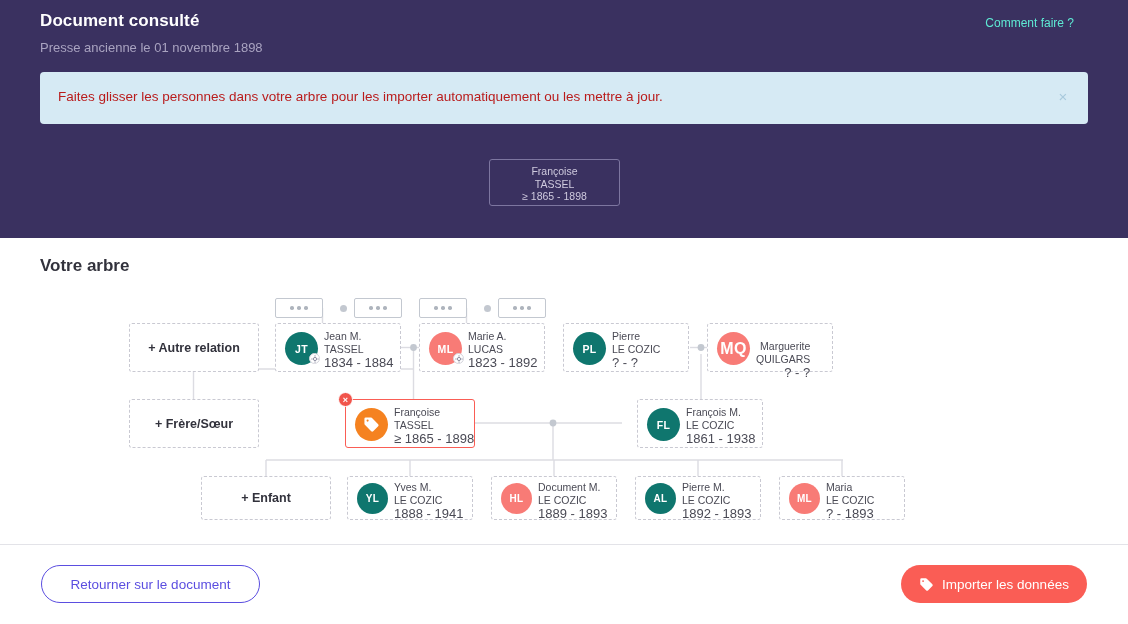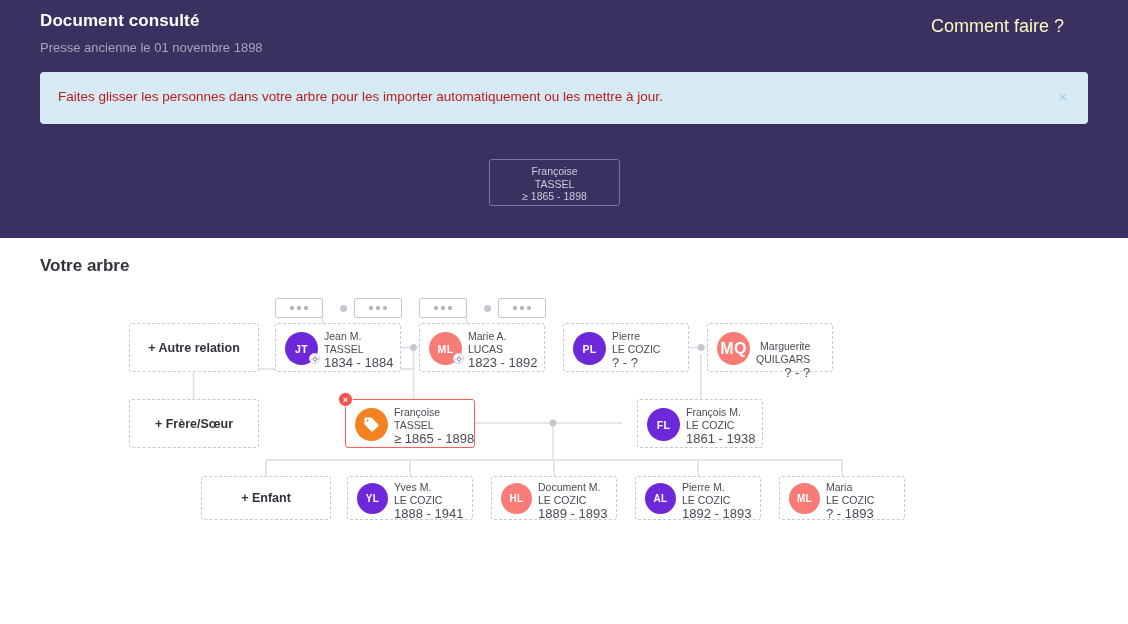--- a/index.html
+++ b/index.html
@@ -21,22 +21,22 @@
   .hdr-title {
     position: absolute; left: 40px; top: 11px;
     font-size: 17px; font-weight: 700; color: #ffffff;
     letter-spacing: .1px;
   }
   .hdr-sub {
     position: absolute; left: 40px; top: 40px;
     font-size: 13px; color: #a9a3c0;
   }
   .hdr-help {
-    position: absolute; right: 64px; top: 16px;
-    font-size: 18px; color: #fef9c3; text-decoration: none;
+    position: absolute; right: 54px; top: 16px;
+    font-size: 12px; color: #5eead4; text-decoration: none;
     cursor: pointer; white-space: nowrap;
   }
 
   .banner {
     position: absolute; left: 40px; top: 72px;
     width: 1048px; height: 52px;
     background: #d6eaf4; border-radius: 4px;
   }
   .banner-text {
     position: absolute; left: 18px; top: 17px;
@@ -77,21 +77,21 @@
     background: #ffffff;
   }
   .node.dashed { border: 1px dashed #c9c9d2; }
   .node.solid-red { border: 1.5px solid #fa5d55; }
 
   .avatar {
     position: absolute; border-radius: 50%;
     display: flex; align-items: center; justify-content: center;
     color: #ffffff; font-weight: 700; letter-spacing: .3px;
   }
-  .teal { background: #6d28d9; }
+  .teal { background: #0f766e; }
   .salmon { background: #f87b76; }
   .orange { background: #f58220; }
 
   .ntext { position: absolute; }
   .ntext .l1 { font-size: 10.5px; color: #4a4a55; line-height: 13px; white-space: nowrap; }
   .ntext .l2 { font-size: 10.5px; color: #4a4a55; line-height: 13px; white-space: nowrap; }
   .ntext .l3 { font-size: 13px; color: #4a4a55; line-height: 13px; white-space: nowrap; }
 
   .addlabel {
     position: absolute; inset: 0;
@@ -365,14 +365,24 @@
         <div class="ntext" style="left:46px; top:4px;">
           <div class="l1">Maria</div>
           <div class="l2">LE COZIC</div>
           <div class="l3">? - 1893</div>
         </div>
       </div>
 
     </div>
   </div>
 
+  <div class="footer">
+    <div class="footer-div"></div>
+    <button class="btn-back">Retourner sur le document</button>
+    <button class="btn-import">
+      <svg width="15" height="15" viewBox="0 0 24 24" fill="#ffffff">
+        <path d="M21.4 11.6 12.4 2.6A2 2 0 0 0 11 2H4a2 2 0 0 0-2 2v7c0 .5.2 1 .6 1.4l9 9a2 2 0 0 0 2.8 0l7-7a2 2 0 0 0 0-2.8zM6.5 8A1.5 1.5 0 1 1 8 6.5 1.5 1.5 0 0 1 6.5 8z"></path>
+      </svg>
+      <span>Importer les données</span>
+    </button>
+  </div>
 
 </div>
 
 </body></html>

